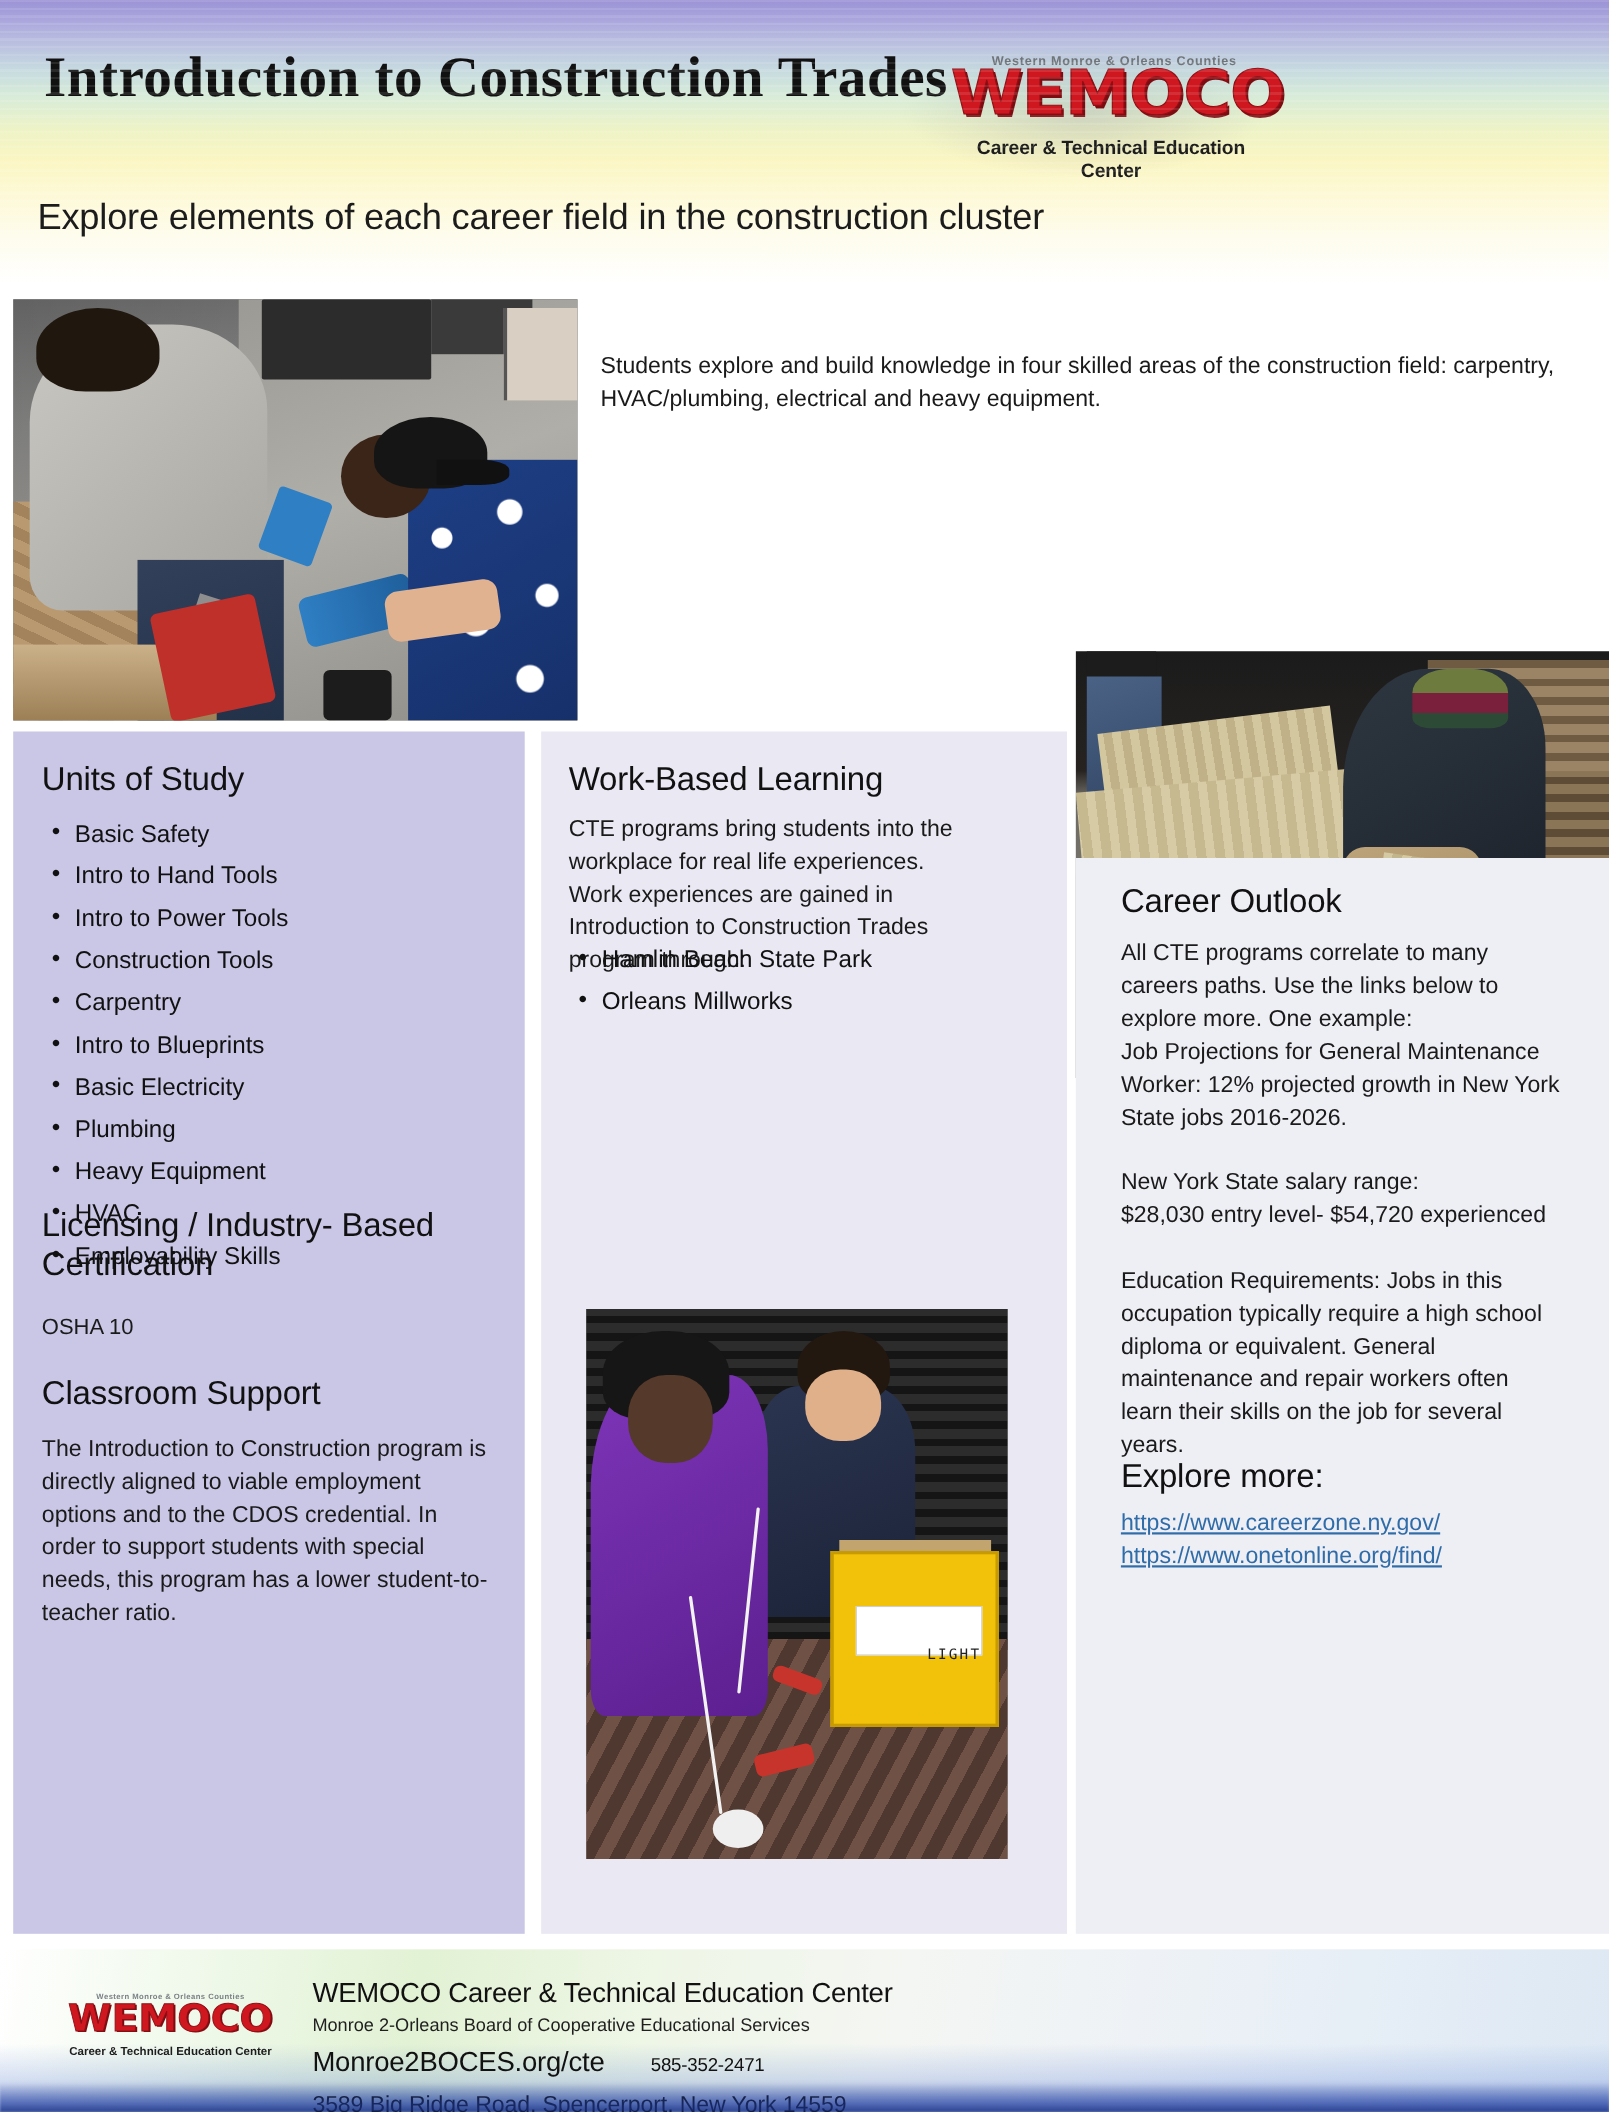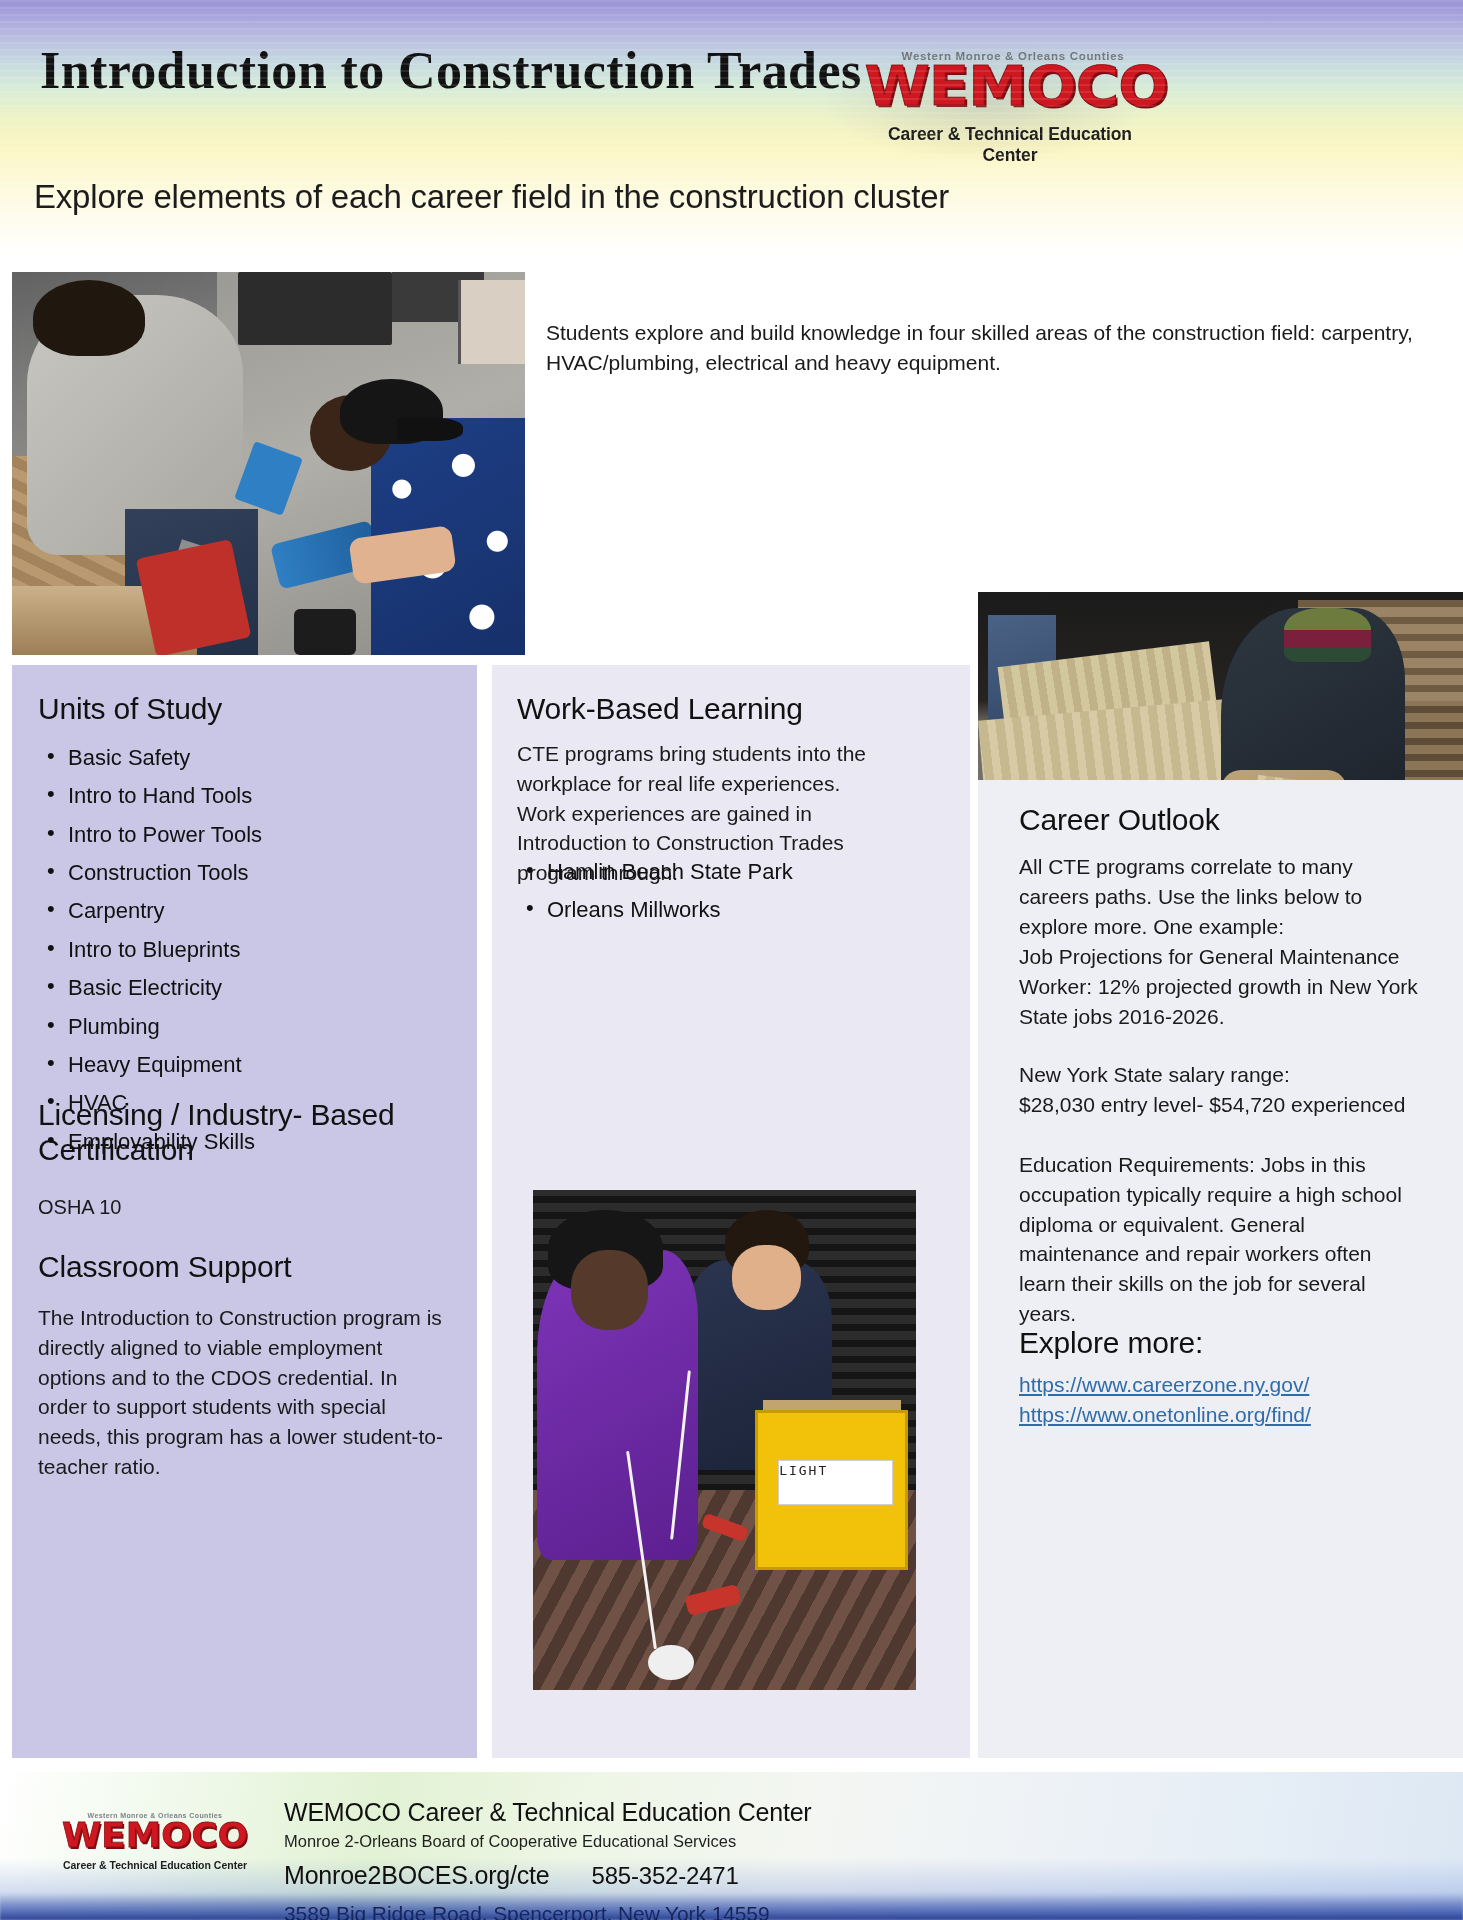--- a/index.html
+++ b/index.html
@@ -131,21 +131,21 @@
   .p3 .blinds{position:absolute;left:0;top:0;width:100%;height:62%;background:repeating-linear-gradient(0deg,#2c2c2c 0 9px,#151515 9px 16px);}
   .p3 .bench{position:absolute;left:0;bottom:0;width:100%;height:40%;background:repeating-linear-gradient(118deg,#6f5245 0 12px,#4e382f 12px 25px);}
   .p3 .purple{position:absolute;left:1%;top:12%;width:42%;height:62%;background:linear-gradient(150deg,#7d35b8,#5c1f90);border-radius:34% 22% 8% 8%;}
   .p3 .pcap{position:absolute;left:4%;top:4%;width:30%;height:16%;background:#161616;border-radius:48% 48% 30% 30%;}
   .p3 .pface{position:absolute;left:10%;top:12%;width:20%;height:16%;background:#55392a;border-radius:45%;}
   .p3 .navy{position:absolute;left:40%;top:14%;width:38%;height:42%;background:linear-gradient(160deg,#2b3550,#1b2338);border-radius:28% 28% 6% 6%;}
   .p3 .nhair{position:absolute;left:50%;top:4%;width:22%;height:13%;background:#23180f;border-radius:50% 50% 36% 36%;}
   .p3 .nface{position:absolute;left:52%;top:11%;width:18%;height:13%;background:#dfb08a;border-radius:46%;}
   .p3 .ybox{position:absolute;right:2%;top:44%;width:40%;height:32%;background:#f2c20a;border:3px solid #c79b00;}
   .p3 .ylbl{position:absolute;right:6%;top:54%;width:30%;height:9%;background:#fff;border:1px solid #cfcfcf;}
-  .p3 .ylbl span{display:block;text-align:left;font-family:"DejaVu Sans Mono", monospace;font-size:13px;letter-spacing:2px;color:#222;line-height:1.1;padding-top:3px;}
+  .p3 .ylbl span{display:block;text-align:right;font-family:"DejaVu Sans Mono", monospace;font-size:13px;letter-spacing:2px;color:#222;line-height:1.1;padding-top:3px;margin-top:34px;}
   .p3 .cardb{position:absolute;right:4%;top:42%;width:36%;height:10%;background:#c2a46f;}
   .p3 .cord1{position:absolute;left:38%;top:36%;width:3px;height:34%;background:#f2f2f2;transform:rotate(6deg);border-radius:2px;}
   .p3 .cord2{position:absolute;left:28%;top:52%;width:3px;height:40%;background:#f2f2f2;transform:rotate(-8deg);border-radius:2px;}
   .p3 .red1{position:absolute;left:40%;top:80%;width:14%;height:4%;background:#c6342c;border-radius:6px;transform:rotate(-14deg);}
   .p3 .red2{position:absolute;left:44%;top:66%;width:12%;height:3%;background:#c6342c;border-radius:6px;transform:rotate(20deg);}
   .p3 .sock{position:absolute;left:30%;bottom:2%;width:12%;height:7%;background:#efefef;border-radius:50%;}
 
   
   .panel { position:absolute; }
   .panel-left   { left:12px;  top:665px;  width:465px; height:1093px; background:#c9c6e6; }
@@ -193,21 +193,21 @@
     font-family:"DejaVu Sans", sans-serif; font-size:34px; font-weight:bold; line-height:1;
     color:#cf1720; -webkit-text-stroke:.8px #8e0f15; text-shadow:1.5px 1.5px 0 #7d0c11; transform:scaleX(1.05); }
   .ft-logo .b { position:absolute; left:0; top:47px; width:190px; text-align:center;
     font-size:10.5px; font-weight:600; color:#1d1d1d; }
 
   .ft-text { position:absolute; left:284px; top:26px; width:660px; }
   .ft-text .l1 { font-size:25px; font-weight:400; color:#111; letter-spacing:-.2px; }
   .ft-text .l2 { font-size:16.5px; color:#1f1f1f; margin-top:5px; }
   .ft-row { display:flex; align-items:baseline; gap:42px; margin-top:10px; }
   .ft-text .l3 { font-size:25px; color:#111; letter-spacing:-.2px; }
-  .ft-text .l4 { font-size:24px; color:#111; letter-spacing:-.2px; }
+  .ft-text .l4 { font-size:17px; color:#111; letter-spacing:-.2px; }
   .ft-text .l5 { font-size:21px; color:#111; margin-top:12px; letter-spacing:-.1px; }
 </style>
 </head>
 <body>
 
 <div class="header">
   <div class="title">Introduction to Construction Trades</div>
 
   <div class="hdr-logo">
     <div class="brush"></div>

